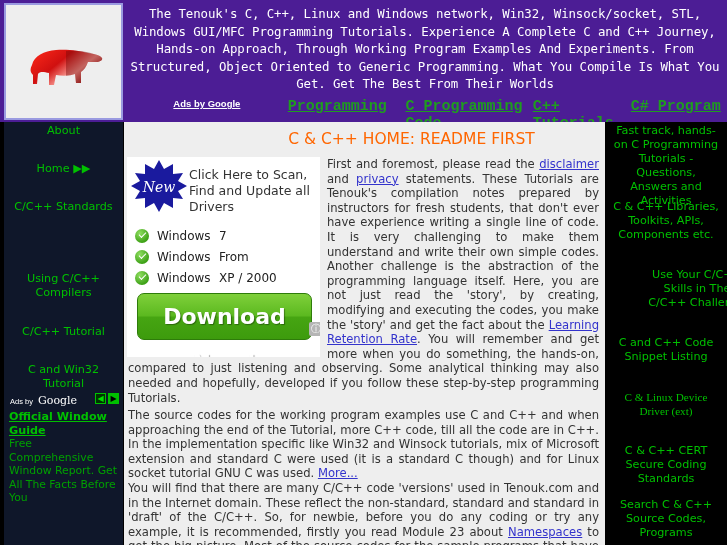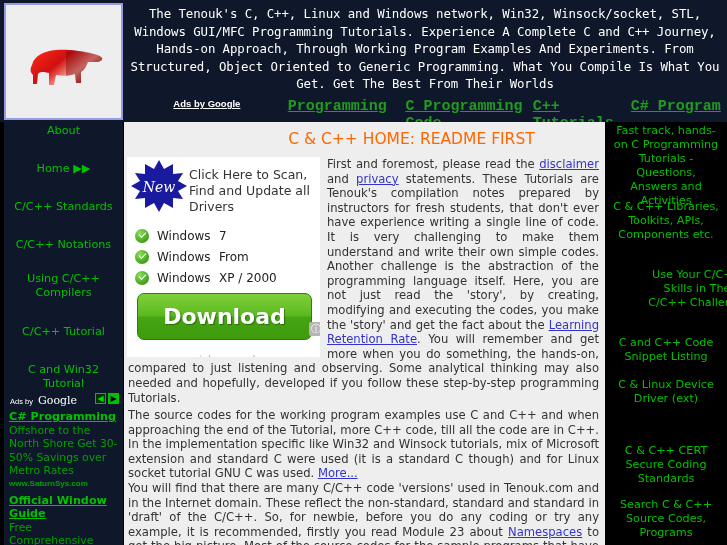--- a/index.html
+++ b/index.html
@@ -14,21 +14,21 @@
     position: relative;
     width: 727px; height: 545px;
     background: #000;
     overflow: hidden;
   }
 
   
   #header {
     position: absolute; left: 0; top: 0;
     width: 727px; height: 122px;
-    background: #0f172a;
+    background: #4c1d95;
   }
   #logo-box {
     position: absolute; left: 4px; top: 3px;
     width: 119px; height: 117px;
     background: #eeeeee;
     border: 2px solid #9a9ae0;
   }
   #logo-tapir {
     position: absolute; left: 22px; top: 38px;
     width: 76px; height: 47px;
@@ -299,42 +299,36 @@
       <span class="adlink l2">C Programming Code</span>
       <span class="adlink l3">C++ Tutorials</span>
       <span class="adlink l4">C# Program</span>
     </div>
   </div>
 
   <div id="left-sidebar">
     <div class="lnav" style="position:absolute;top:2px;width:119px;">About</div>
     <div class="lnav" style="position:absolute;top:40px;width:119px;">Home ▶▶</div>
     <div class="lnav" style="position:absolute;top:78px;width:119px;">C/C++ Standards</div>
-    <div class="lnav" style="position:absolute;top:116px;width:119px;">C/C++ Notations</div>
     <div class="lnav" style="position:absolute;top:150px;width:119px;">Using C/C++ Compilers</div>
     <div class="lnav" style="position:absolute;top:203px;width:119px;">C/C++ Tutorial</div>
     <div class="lnav" style="position:absolute;top:241px;width:119px;">C and Win32 Tutorial</div>
 
     <div id="left-ads">
       <div id="ads-google-row">
         <span>
           <span class="ads-by">Ads by</span>
           <span class="google-word">Google</span>
         </span>
         <span class="arrows">
           <span class="arrow-l">◀</span>
           <span class="arrow-r">▶</span>
         </span>
       </div>
 
-      <div class="ad-block">
-        <div class="ad-title">C# Programming</div>
-        <div class="ad-body">Offshore to the North Shore Get 30-50% Savings over Metro Rates</div>
-        <div class="ad-url">www.SaturnSys.com</div>
-      </div>
 
       <div class="ad-block">
         <div class="ad-title">Official Window Guide</div>
         <div class="ad-body">Free Comprehensive Window Report. Get All The Facts Before You</div>
       </div>
     </div>
   </div>
 
   <div id="main">
 
@@ -373,18 +367,18 @@
 
     <div class="para" id="p-source"><span>The source codes for the working program examples use C and C++ and when approaching the end of the Tutorial, more C++ code, till all the code are in C++. In the implementation specific like Win32 and Winsock tutorials, mix of Microsoft extension and standard C were used (it is a standard C though) and for Linux socket tutorial GNU C was used. </span><span class="ilink">More...</span><br><span>You will find that there are many C/C++ code 'versions' used in Tenouk.com and in the Internet domain. These reflect the non-standard, standard and standard in 'draft' of the C/C++. So, for newbie, before you do any coding or try any example, it is recommended, firstly you read Module 23 about </span><span class="ilink">Namespaces</span><span> to get the big picture. Most of the source codes for the sample programs that have been re-compiled by Tenouks' friends using new compiler have been dumped in the </span></div>
 
   </div>
 
   <div id="right-sidebar">
     <div class="rnav" style="position:absolute;top:2px;width:122px;">Fast track, hands-on C Programming Tutorials - Questions, Answers and Activities</div>
     <div class="rnav" style="position:absolute;top:78px;width:122px;">C &amp; C++ Libraries, Toolkits, APIs, Components etc.</div>
     <div class="rnav" style="position:absolute;top:146px;width:122px;margin-left:31px;">Use Your C/C++ Skills in The C/C++ Challenge</div>
     <div class="rnav" style="position:absolute;top:214px;width:122px;">C and C++ Code Snippet Listing</div>
-    <div class="rnav" style="position:absolute;top:256px;width:122px;">C &amp; Linux Device Driver (ext)</div>
+    <div class="rnav" style="position:absolute;top:268px;width:122px;font-family:Liberation Serif, serif;">C &amp; Linux Device Driver (ext)</div>
     <div class="rnav" style="position:absolute;top:322px;width:122px;">C &amp; C++ CERT Secure Coding Standards</div>
     <div class="rnav" style="position:absolute;top:376px;width:122px;">Search C &amp; C++ Source Codes, Programs</div>
   </div>
 
 </div>
 
 </body></html>

